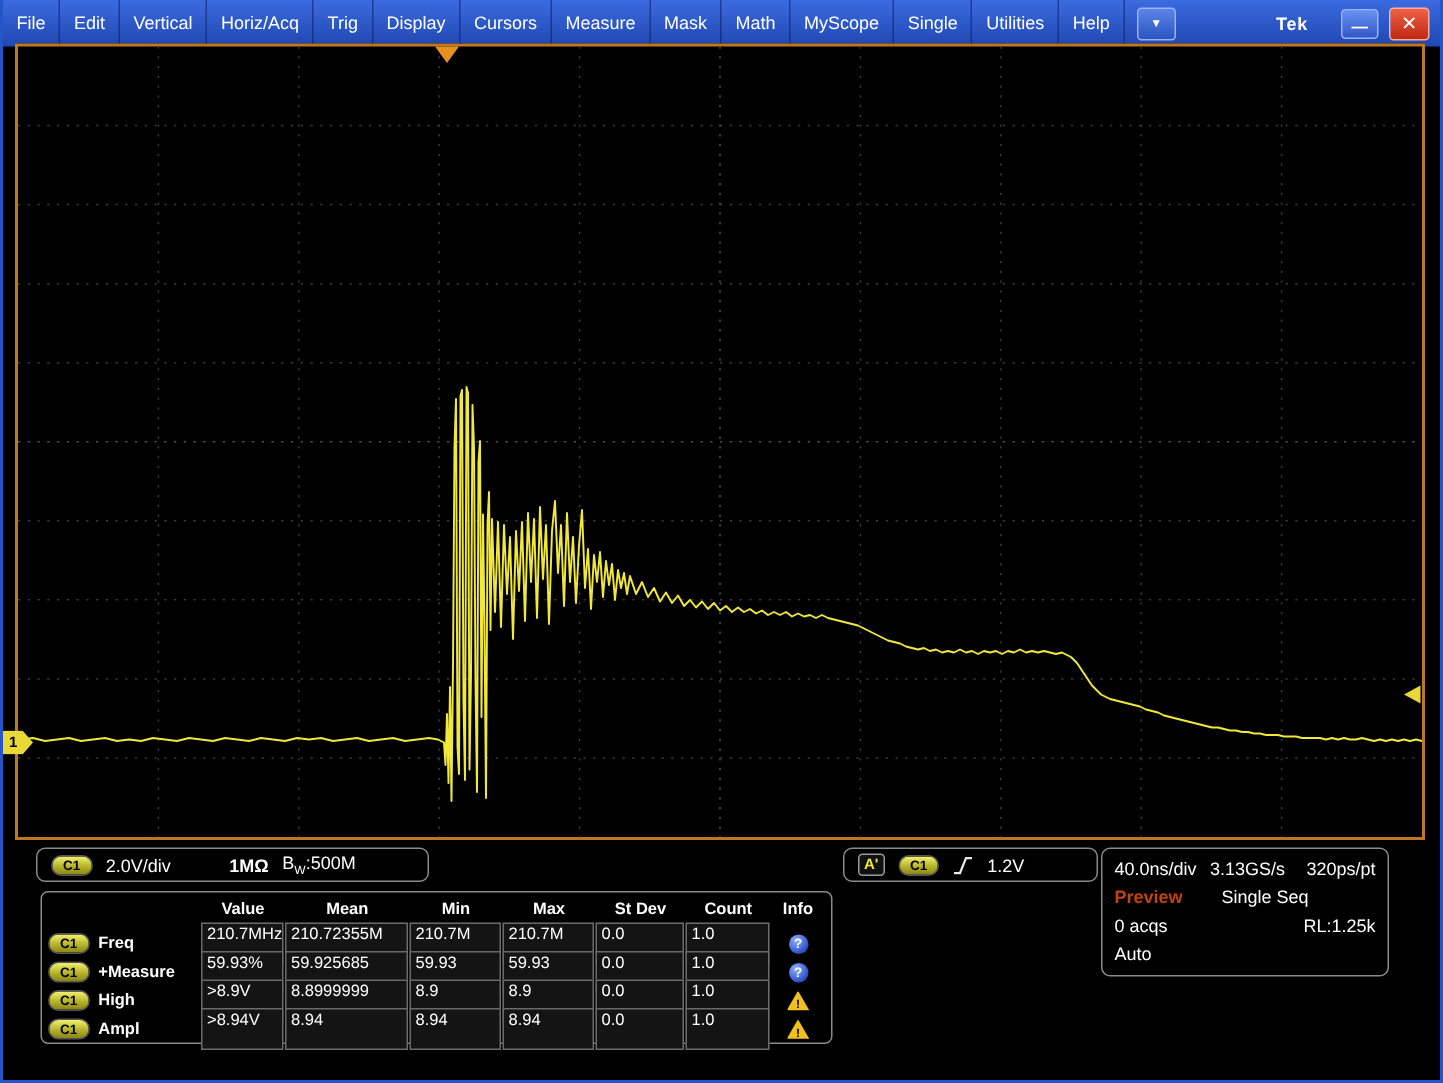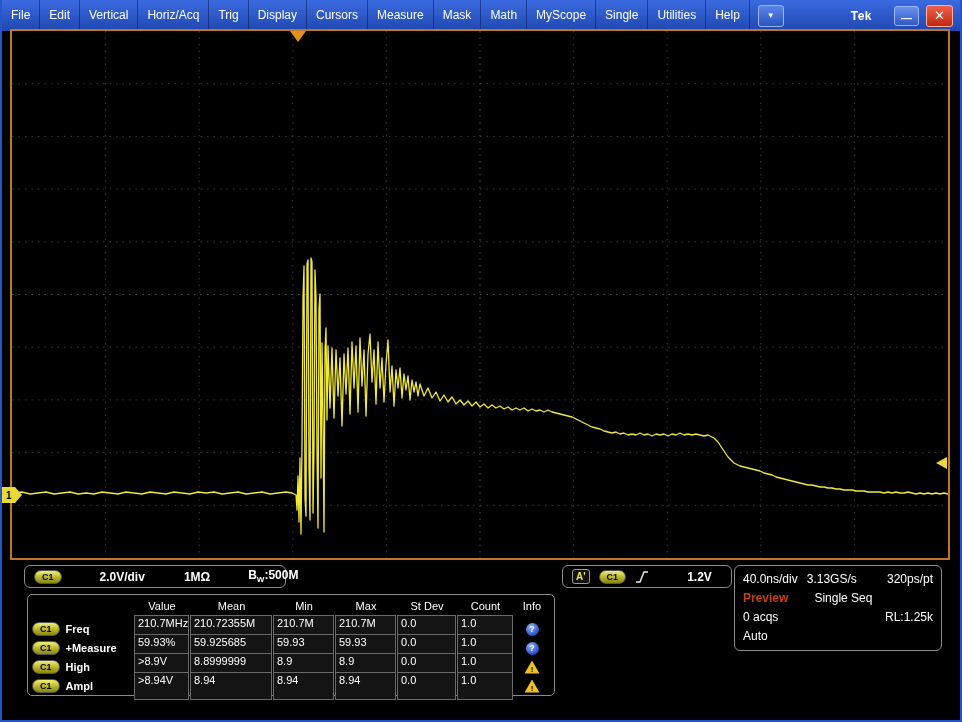--- a/index.html
+++ b/index.html
@@ -64,48 +64,48 @@
   .pill{
     display:inline-block;background:linear-gradient(#f2f070,#b8b428 55%,#8a8616);
     color:#000;font-weight:bold;font-size:9px;border-radius:8px;
     padding:1px 7px;border:1px solid #555;line-height:10px;
   }
   .readout{
     position:absolute;height:23px;border:1px solid #8a8a8a;border-radius:6px;
     background:#000;display:flex;align-items:center;gap:9px;padding:0 9px;
     color:#fff;font-size:12px;box-sizing:border-box;
   }
-  .readout .val{font-weight:bold;margin-left:29px;}
+  .readout .val{font-weight:normal;}
   .ch-readout{left:22px;top:565px;width:262px;}
   .ch-readout .bwgroup{margin-left:30px;font-weight:bold;}
   .ch-readout sub{font-size:8px;}
   .trig-readout{left:560px;top:565px;width:170px;}
   .bus-badge{
     color:#f0e840;border:1px solid #9a9a9a;border-radius:3px;
     padding:0 3px;font-size:10px;font-weight:bold;line-height:13px;background:#111;
   }
   
   .horiz-panel{
-    position:absolute;left:732px;top:565px;width:208px;height:86px;
+    position:absolute;left:732px;top:565px;width:192px;height:86px;
     border:1px solid #8a8a8a;border-radius:6px;background:#000;
     padding:4px 8px;box-sizing:border-box;color:#fff;font-size:12px;
   }
   .hrow{display:flex;justify-content:space-between;line-height:19px;white-space:nowrap;}
   .hrow .lgroup{display:flex;gap:9px;}
   .hrow .lgroup.wide{gap:26px;}
   .preview{color:#c2410c;font-weight:bold;}
   
   .meas{
     position:absolute;left:25px;top:594px;width:528px;
     border:1px solid #8a8a8a;border-radius:5px;background:#000;
     padding:2px 4px 5px;box-sizing:border-box;color:#fff;
   }
   .mgrid{display:grid;grid-template-columns:102px 56px 83px 62px 62px 60px 57px 1fr;align-items:center;}
   .mhead{height:17px;}
-  .mhead div{font-size:11px;font-weight:normal;text-align:center;}
+  .mhead div{font-size:11px;font-weight:bold;text-align:center;}
   .mrow{height:18px;margin-top:1px;}
   .mlabel{display:flex;align-items:center;gap:6px;font-size:11px;font-weight:bold;}
   .mcell{
     background:#141414;border:1px solid #6a6a6a;height:28px;line-height:15px;
     font-size:11px;padding:0 3px;box-sizing:border-box;margin-right:1px;
     overflow:hidden;white-space:nowrap;
   }
   .micell{display:flex;justify-content:center;}
   .info-icon{display:flex;align-items:center;justify-content:center;font-weight:bold;}
   .info-icon[data-icon="question"]{

